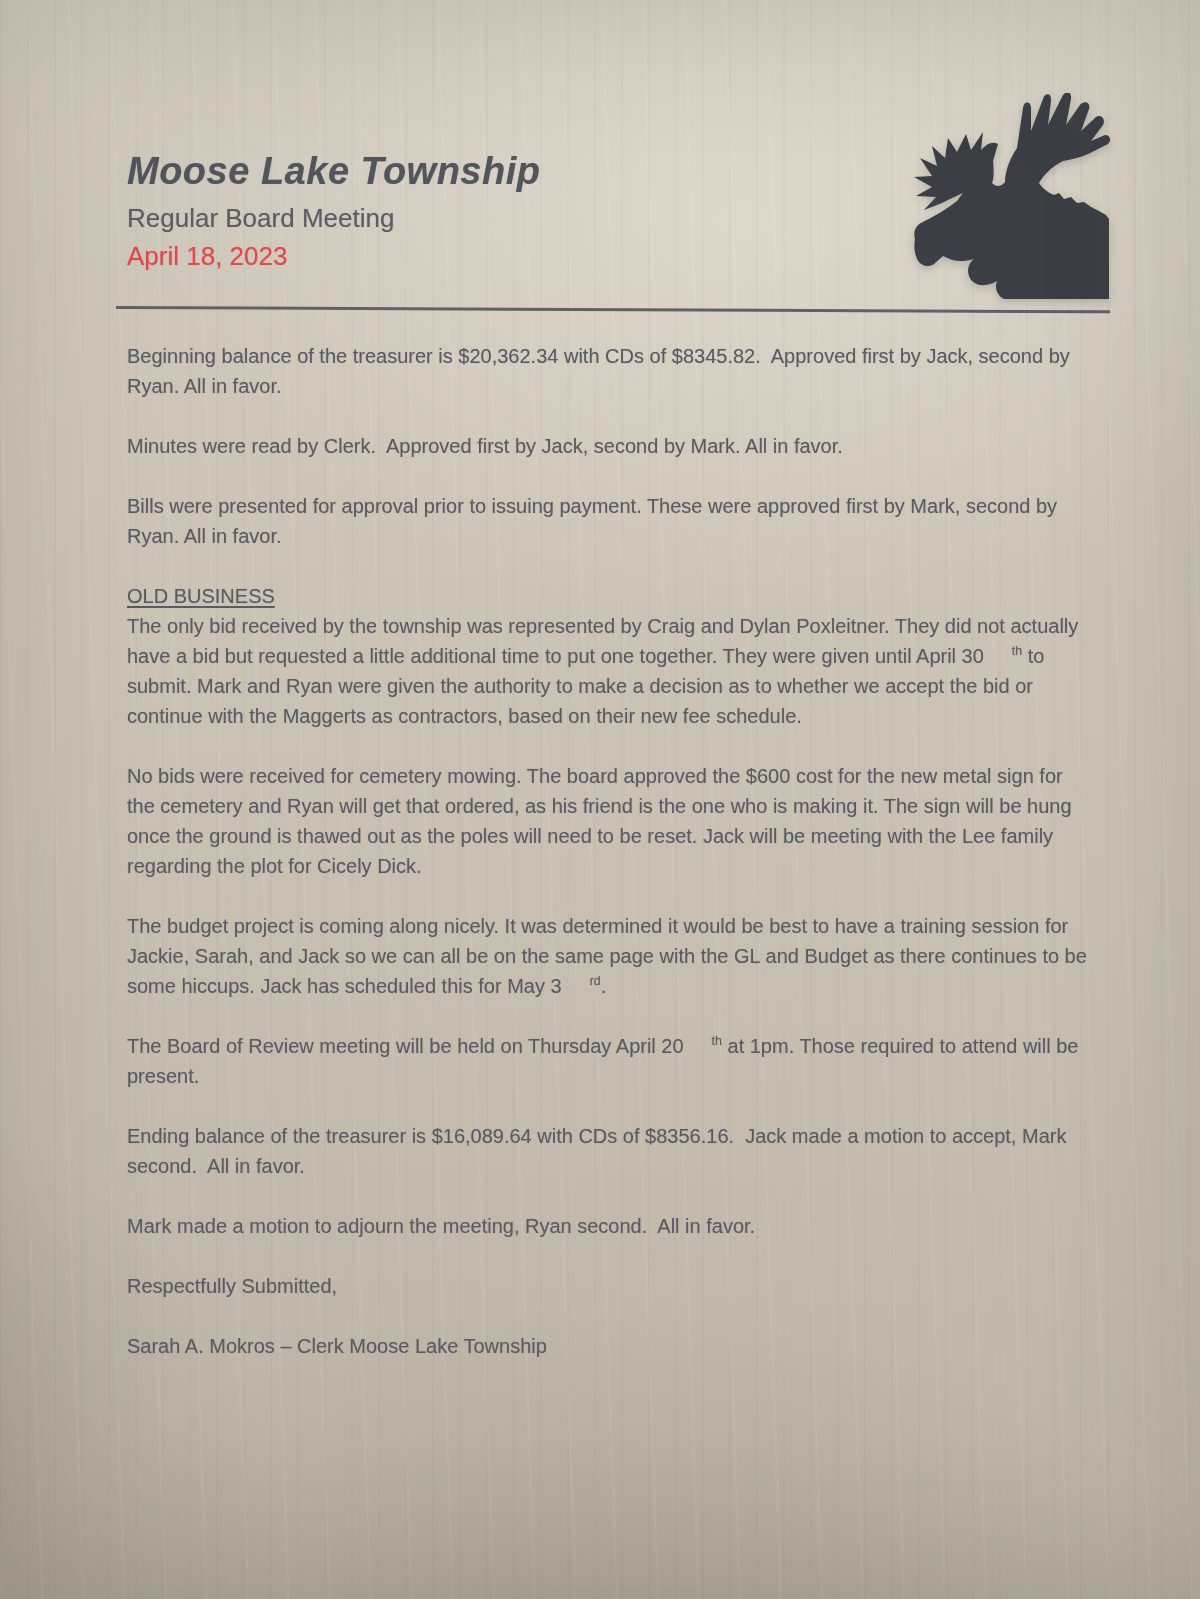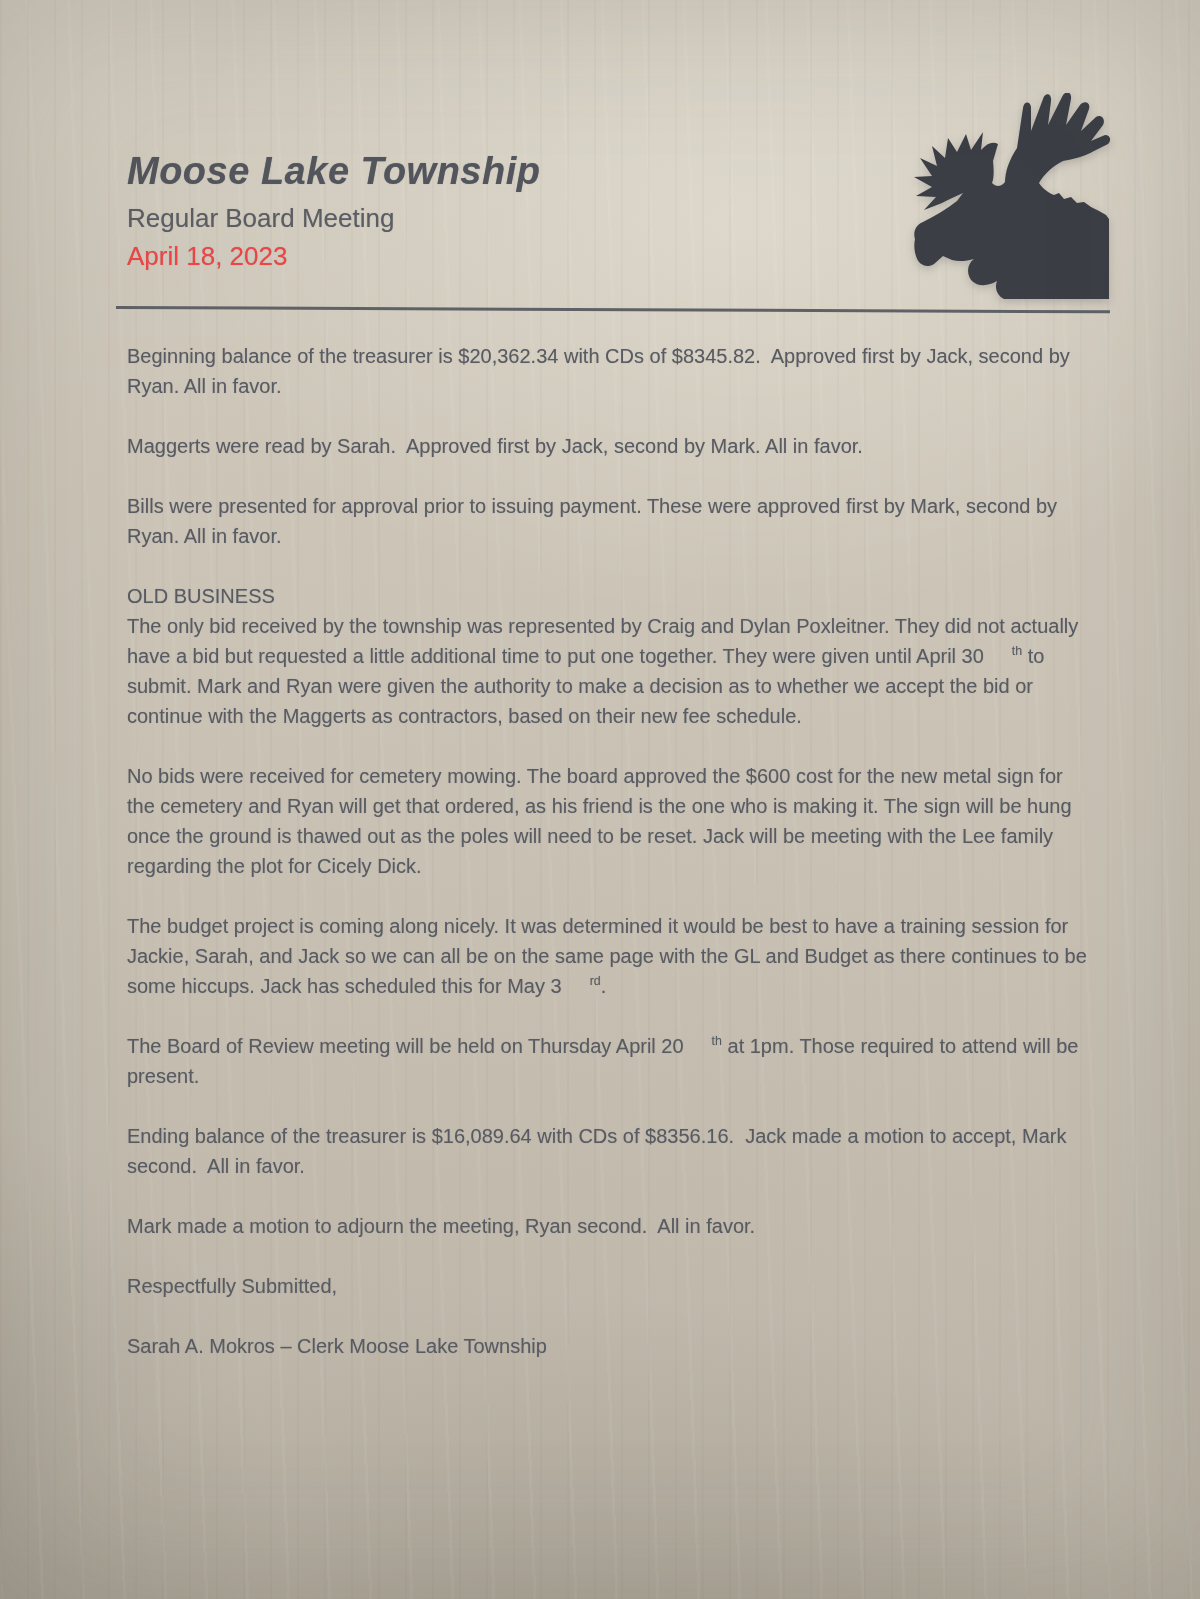--- a/index.html
+++ b/index.html
@@ -46,21 +46,21 @@
   .moose{
     position:absolute;left:913px;top:93px;width:200px;height:212px;
     filter:blur(0.4px) drop-shadow(0 3px 4px rgba(70,70,75,0.25));
   }
   .doc-body{
     position:absolute;left:127px;top:341px;width:968px;
     font-size:20px;line-height:30px;color:#595b63;
     text-shadow:0 0 1px rgba(89,91,99,0.35);
   }
   .para{margin:0 0 30px 0;white-space:pre-wrap;}
-  .para.heading{text-underline-offset:3px;margin-bottom:0;}
+  .para.heading{text-decoration:underline;text-underline-offset:3px;margin-bottom:0;}
   .para sup{font-size:0.62em;line-height:0;vertical-align:super;padding-left:28px;}
 </style>
 </head>
 <body>
 
 <div class="paper"></div>
 <div class="grain"></div>
 
 <div class="title">Moose Lake Township</div>
 <div class="subtitle">Regular Board Meeting</div>
@@ -107,21 +107,21 @@
       C13,176 5,171 3,163
       C1,157 1,151 2,146
       Z"></path>
   </svg>
 </div>
 
 <hr class="divider">
 
 <div class="doc-body">
     <p class="para"><span>Beginning balance of the treasurer is $20,362.34 with CDs of $8345.82.  Approved first by Jack, second by Ryan. All in favor.</span></p>
-    <p class="para"><span>Maggerts were read by Sarah.  Approved first by Jack, second by Mark. All in favor.</span></p>
+    <p class="para"><span>Minutes were read by Clerk.  Approved first by Jack, second by Mark. All in favor.</span></p>
     <p class="para"><span>Bills were presented for approval prior to issuing payment. These were approved first by Mark, second by Ryan. All in favor.</span></p>
     <p class="para heading"><span>OLD BUSINESS</span></p>
     <p class="para"><span>The only bid received by the township was represented by Craig and Dylan Poxleitner. They did not actually have a bid but requested a little additional time to put one together. They were given until April 30</span><sup>th</sup><span> to submit. Mark and Ryan were given the authority to make a decision as to whether we accept the bid or continue with the Maggerts as contractors, based on their new fee schedule.</span></p>
     <p class="para"><span>No bids were received for cemetery mowing. The board approved the $600 cost for the new metal sign for the cemetery and Ryan will get that ordered, as his friend is the one who is making it. The sign will be hung once the ground is thawed out as the poles will need to be reset. Jack will be meeting with the Lee family regarding the plot for Cicely Dick.</span></p>
     <p class="para"><span>The budget project is coming along nicely. It was determined it would be best to have a training session for Jackie, Sarah, and Jack so we can all be on the same page with the GL and Budget as there continues to be some hiccups. Jack has scheduled this for May 3</span><sup>rd</sup><span>.</span></p>
     <p class="para"><span>The Board of Review meeting will be held on Thursday April 20</span><sup>th</sup><span> at 1pm. Those required to attend will be present.</span></p>
     <p class="para"><span>Ending balance of the treasurer is $16,089.64 with CDs of $8356.16.  Jack made a motion to accept, Mark second.  All in favor.</span></p>
     <p class="para"><span>Mark made a motion to adjourn the meeting, Ryan second.  All in favor.</span></p>
     <p class="para"><span>Respectfully Submitted,</span></p>
     <p class="para"><span>Sarah A. Mokros – Clerk Moose Lake Township</span></p>

